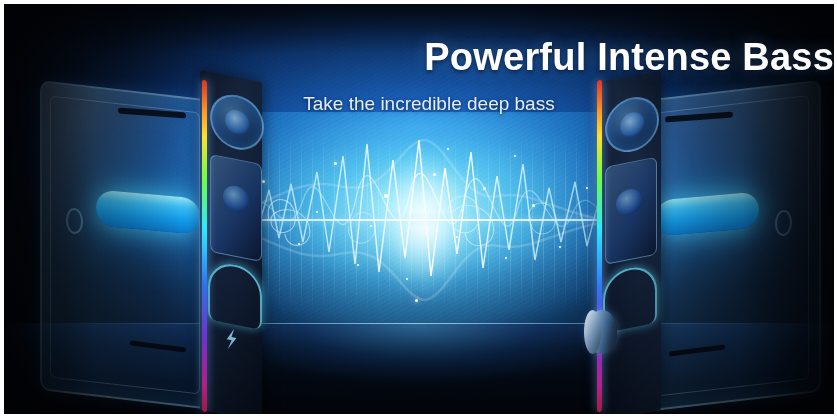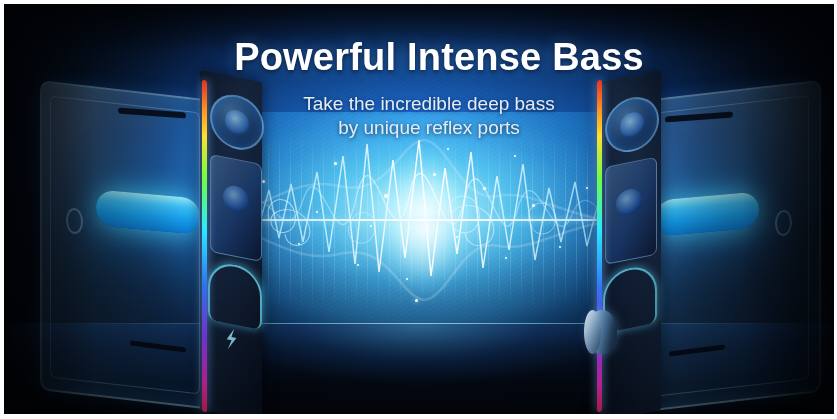--- a/index.html
+++ b/index.html
@@ -190,21 +190,21 @@
     position:absolute;background:rgba(6,10,20,.9);border-radius:3px;
   }
   .shadow-pool{
     position:absolute;border-radius:50%;
     background:radial-gradient(ellipse 50% 50% at 50% 50%, rgba(0,0,0,.72) 0%, rgba(0,0,0,.34) 55%, rgba(0,0,0,0) 100%);
   }
 
   
   .headline{
     position:absolute;left:0;right:0;top:32px;
-    text-align:center;
+    text-align:right;
     font-size:38px;
     font-weight:700;
     letter-spacing:.2px;
     color:#ffffff;
     text-shadow:0 2px 5px rgba(0,16,46,.75), 0 0 16px rgba(120,200,255,.30);
     padding-left:40px;
   }
   .subhead{
     position:absolute;left:0;right:0;top:88px;
     text-align:center;
@@ -347,17 +347,16 @@
       <div class="knob" style="left:-2px;top:238px;">
         <div class="knob-face"></div>
       </div>
     </div>
 
     <div class="bg-vignette"></div>
 
     <div class="headline">Powerful Intense Bass</div>
     <div class="subhead">
       <div>Take the incredible deep bass</div>
-      <div>by unique reflex ports</div>
     </div>
 
   </div>
 </div>
 
 </body></html>

